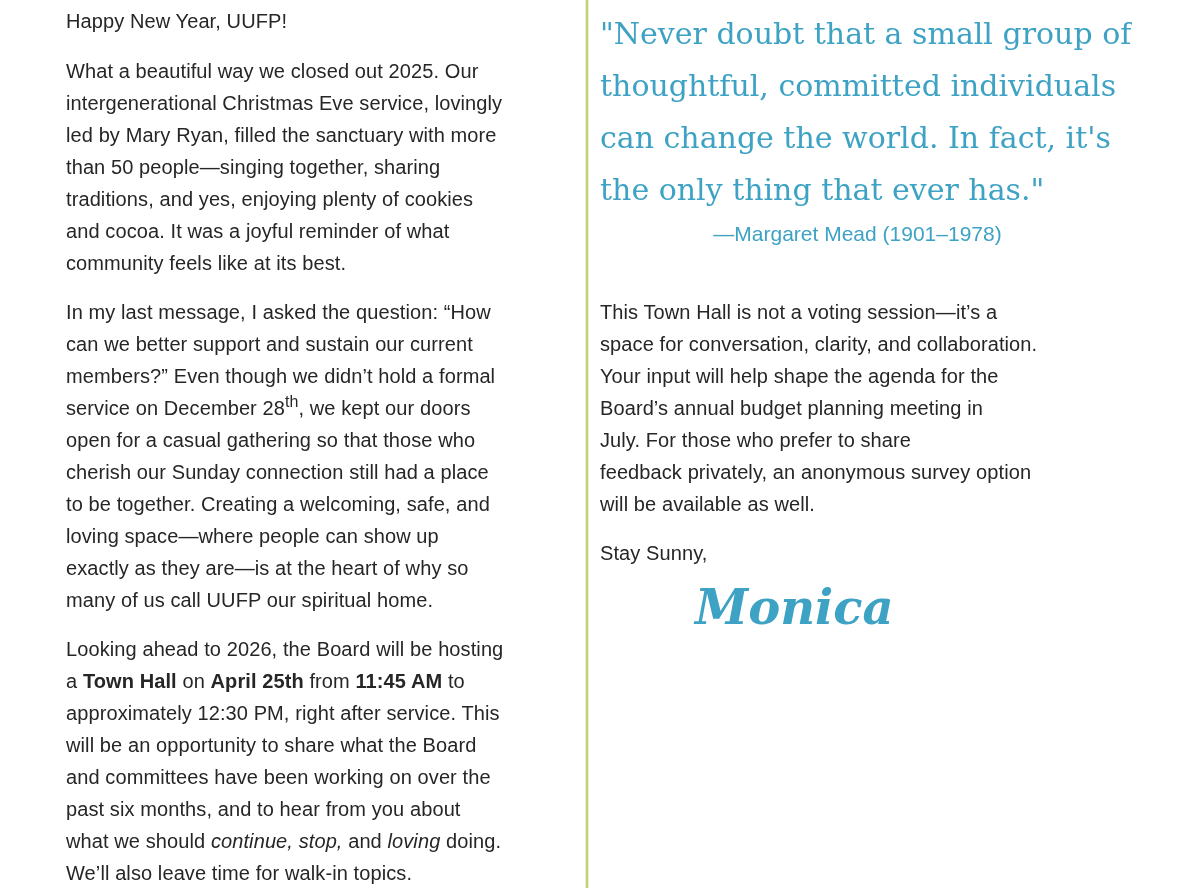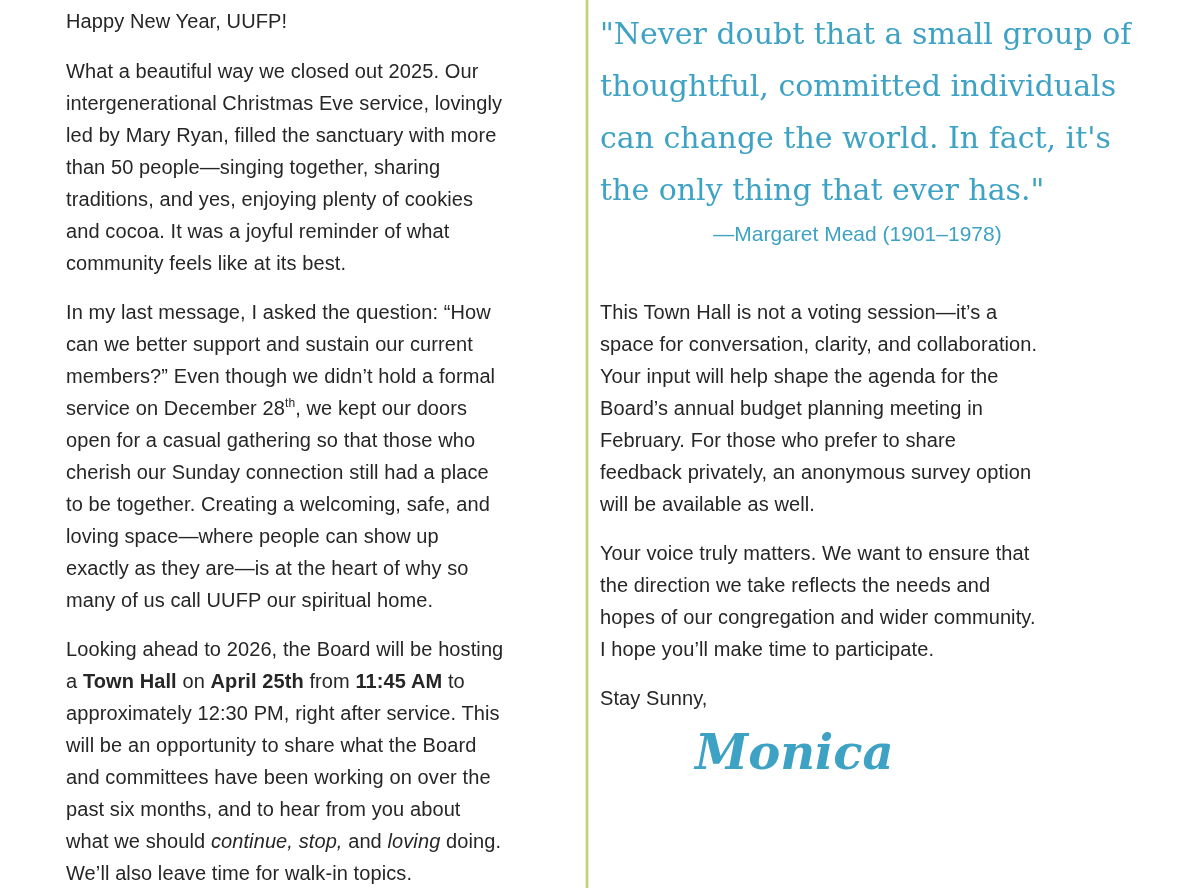--- a/index.html
+++ b/index.html
@@ -10,21 +10,21 @@
   }
   .col-left  { position:absolute; left:66px;  top:5px; width:518px; }
   .col-right { position:absolute; left:600px; top:8px; width:588px; }
   .body {
     font-size:20px; line-height:32px; margin:0 0 17px 0;
     white-space:pre; letter-spacing:0.1px;
   }
   .greeting { margin-bottom:18px; }
   .b   { font-weight:bold; }
   .i   { font-style:italic; }
-  .sup { vertical-align:super; font-size:12px; line-height:0; }
+  .sup { vertical-align:super; font-size:16px; line-height:0; }
   .divider {
     position:absolute; left:586px; top:0; width:2px; height:888px;
     background:var(--divider,#c3d178);
     box-shadow:0 0 0 1px rgba(195,209,120,0.35);
   }
   .quote {
     font-family:"DejaVu Serif", serif;
     font-size:30px; line-height:52px; color:var(--teal,#3da2c4);
     white-space:pre; margin:0 0 2px 0;
   }
@@ -78,24 +78,20 @@
   <div class="col-right">
     <div class="quote">"Never doubt that a small group of
 thoughtful, committed individuals
 can change the world. In fact, it's
 the only thing that ever has."</div>
     <div class="attribution">—Margaret Mead (1901–1978)</div>
     <p class="body">This Town Hall is not a voting session—it’s a
 space for conversation, clarity, and collaboration.
 Your input will help shape the agenda for the
 Board’s annual budget planning meeting in
-February. For those who prefer to share
+July. For those who prefer to share
 feedback privately, an anonymous survey option
 will be available as well.</p>
-    <p class="body">Your voice truly matters. We want to ensure that
-the direction we take reflects the needs and
-hopes of our congregation and wider community.
-I hope you’ll make time to participate.</p>
     <p class="body closing">Stay Sunny,</p>
     <div class="signature">Monica</div>
   </div>
 
 </div>
 
 </body></html>

